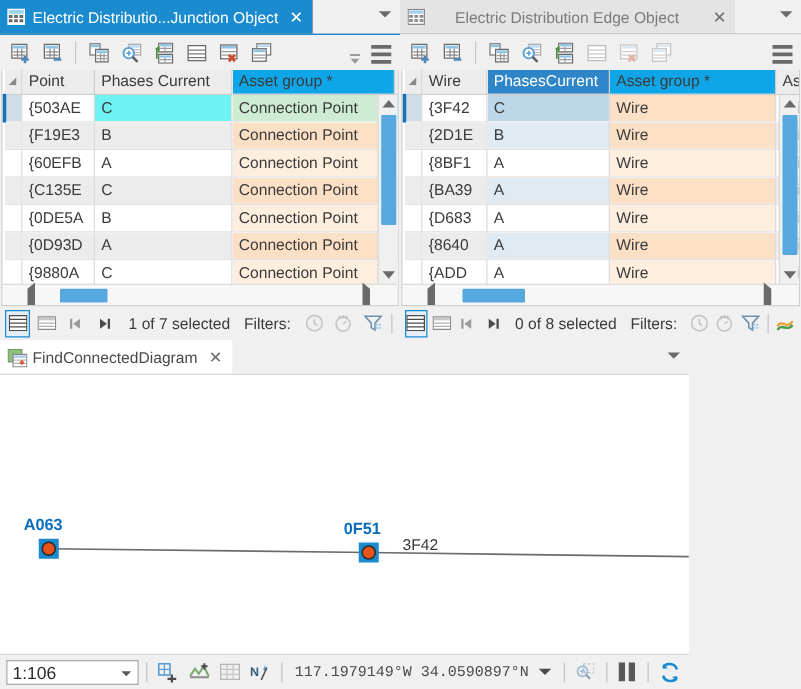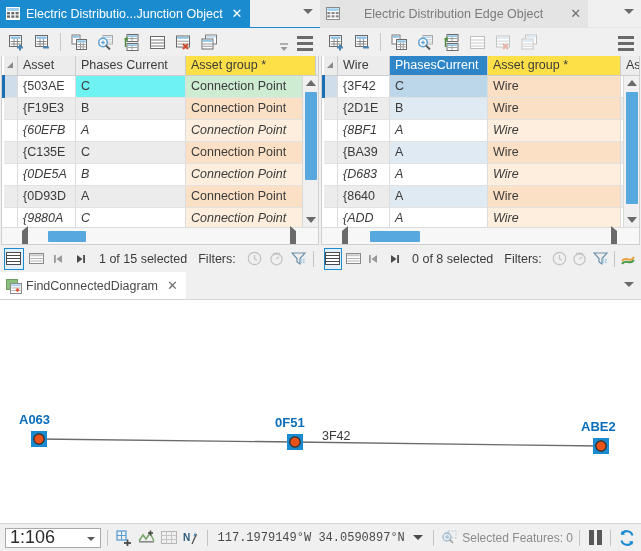--- a/index.html
+++ b/index.html
@@ -55,37 +55,37 @@
 
   
   .gridwrap { flex:1; position:relative; background:#ffffff; border:1px solid #d0d0d0; border-top:none; margin:0 1px; overflow:hidden; }
   table.grid { border-collapse: collapse; table-layout: fixed; width: 100%; }
   table.grid th {
     height: 19px; font-weight: normal; font-size: 12.5px; text-align:left;
     padding: 0 5px; border-right:1px solid #cdcdcd; border-bottom:1px solid #cdcdcd;
     background:#ececec; color:#3b3b3b; white-space:nowrap; overflow:hidden;
   }
   table.grid th.sel-col { background:#2e86c8; color:#ffffff; }
-  table.grid th.asset { background:#fde047; }
+  table.grid th.asset { background:#0ea5e9; }
   table.grid th.corner { width:14px; padding:0; background:#ececec; position:relative; }
   table.grid th.corner::after {
     content:""; position:absolute; left:3px; top:6px;
     border-left:6px solid transparent; border-bottom:6px solid #8a8a8a;
   }
   table.grid td {
     height: 22px; padding: 0 5px; font-size:12.5px;
     border-right:1px solid #dcdcdc; border-bottom:1px solid #e2e2e2;
     white-space:nowrap; overflow:hidden; color:#3b3b3b;
   }
   td.rowhdr { width:14px; padding:0; background:#e8e8e8; border-right:1px solid #c9c9c9; }
   tr.selected td.rowhdr { background:#cfdcea; border-left:3px solid #1b6fb5; }
   td.gid { background:#ffffff; }
   
   tr.alt td { background:#ececec;margin-top:44px; }
-  tr.norm td { background:#ffffff;font-style:italic; }
+  tr.norm td { background:#ffffff; }
   tr.alt td.asset { background:#fbe0c5; }
   tr.norm td.asset { background:#fdeedd; }
   tr.alt td.gid, tr.norm td.gid { }
   tr.selected td.phase { background:#6ef2f2; }
   tr.selected td.asset { background:#cdecd2; }
   tr.selected td.assettype { background:#6ef2f2; }
   tr.selected td.gid { background:#ffffff; }
   
   tr.selected-blue td.phase { background:#bcd6ea; }
   tr.selected-blue td.asset { background:#fbe0c5; }
@@ -111,31 +111,31 @@
   .hthumb { position:absolute; top:3px; height:11px; background:#56a8de; border-radius:1px; }
 
   
   .tblstatus { height:27px; background:#f0f0f0; display:flex; align-items:center; gap:3px; padding:0 4px; font-size:12.5px; color:#3b3b3b; }
   .sbtn { width:24px; height:22px; display:flex; align-items:center; justify-content:center; }
   .sbtn.active { border:1px solid #1b8bd0; background:#e3f0f9; }
   .stxt { margin:0 6px; white-space:nowrap; }
   .vsep { width:1px; height:16px; background:#c4c4c4; margin:0 2px; }
 
   
-  .diagram-pane { position:absolute; left:0; top:272px; width:641px; height:279px; background:#f0f0f0; }
+  .diagram-pane { position:absolute; left:0; top:272px; width:551px; height:279px; background:#f0f0f0; }
   .dtabstrip { height:27px; display:flex; align-items:flex-end; background:#f0f0f0; position:relative; }
   .dtab { height:27px; display:flex; align-items:center; gap:6px; padding:0 8px 0 6px; background:#ffffff; font-size:12.5px; color:#4a4a4a; }
   .dtab-chevron { position:absolute; right:7px; top:10px; width:0;height:0;
     border-left:5px solid transparent; border-right:5px solid transparent; border-top:5px solid #6a6a6a; }
   .canvas { position:absolute; left:0; top:27px; right:0; bottom:27px; background:#ffffff; border:1px solid #d6d6d6; border-left:none; border-right:none; overflow:hidden; }
   .canvas svg { display:block; }
 
   .mapstatus { position:absolute; left:0; right:0; bottom:0; height:27px; background:#f0f0f0; display:flex; align-items:center; padding:0 5px; gap:4px; font-size:12px; }
   .scalebox { width:112px; height:20px; background:#ffffff; border:1px solid #a9a9a9; display:flex; align-items:center; padding:0 4px; position:relative; }
-  .scalebox .v { font-size:18px; color:#2b2b2b; }
+  .scalebox .v { font-size:14px; color:#2b2b2b; }
   .scalebox .cv { position:absolute; right:5px; top:8px; width:0;height:0;
     border-left:4px solid transparent;border-right:4px solid transparent;border-top:4px solid #5a5a5a; }
   .mbtn { width:22px; height:22px; display:flex; align-items:center; justify-content:center; }
   .coords { color:#4a4a4a; white-space:nowrap;font-family:Liberation Mono, monospace; }
   .coord-cv { width:0;height:0;border-left:5px solid transparent;border-right:5px solid transparent;border-top:5px solid #4a4a4a; margin-left:4px; }
   .selfeat { color:#8b8b8b; white-space:nowrap; }
   .pausebars { display:flex; gap:3px; }
   .pausebars i { display:block; width:5px; height:15px; background:#585858; }
 
   .spacer { flex:1; }
@@ -305,21 +305,21 @@
           <colgroup>
             <col style="width:14px">
               <col style="width:58px">
               <col style="width:110px">
               <col style="width:130px">
               <col style="width:22px">
           </colgroup>
           <thead>
             <tr>
               <th class="corner"></th>
-              <th>Asset</th>
+              <th>Point</th>
               <th>Phases Current</th>
               <th class="asset">Asset group *</th>
               <th>A</th>
             </tr>
           </thead>
           <tbody>
             <tr class="selected">
               <td class="rowhdr"></td>
               <td class="gid">{503AE</td>
               <td class="phase">C</td>
@@ -414,21 +414,21 @@
               <rect x="2" y="2" width="1.8" height="8" fill="#9a9a9a"></rect>
               <path d="M10 2 L10 10 L4.5 6 Z" fill="#9a9a9a"></path>
             </svg>
         </span>
         <span class="sbtn">
           <svg width="13" height="12" viewBox="0 0 13 12">
               <path d="M3 2 L3 10 L8.5 6 Z" fill="#4a4a4a"></path>
               <rect x="9.2" y="2" width="1.8" height="8" fill="#4a4a4a"></rect>
             </svg>
         </span>
-        <span class="stxt">1 of 15 selected</span>
+        <span class="stxt">1 of 7 selected</span>
         <span class="stxt" style="margin-left:2px;">Filters:</span>
         <span class="sbtn">
           <svg width="15" height="15" viewBox="0 0 15 15">
               <circle cx="7.5" cy="7.5" r="6.2" fill="none" stroke="#c2c2c2" stroke-width="1.2"></circle>
               <path d="M7.5 4 L7.5 7.8 L10 9.3" fill="none" stroke="#c2c2c2" stroke-width="1.2"></path>
             </svg>
         </span>
         <span class="sbtn">
           <svg width="15" height="15" viewBox="0 0 15 15">
               <circle cx="7.5" cy="8.2" r="5.6" fill="none" stroke="#c2c2c2" stroke-width="1.2"></circle>
@@ -874,21 +874,20 @@
         <svg width="16" height="15" viewBox="0 0 16 15">
             <rect x="7" y="1" width="8" height="7" fill="none" stroke="#b8c8d4" stroke-dasharray="2 1.5"></rect>
             <circle cx="6" cy="7" r="4" fill="none" stroke="#9fbdd4" stroke-width="1.4"></circle>
             <line x1="8.8" y1="9.8" x2="12" y2="13" stroke="#9a9a9a" stroke-width="1.5"></line>
             <g stroke="#9fbdd4" stroke-width="1.1">
               <line x1="4" y1="7" x2="8" y2="7"></line>
               <line x1="6" y1="5" x2="6" y2="9"></line>
             </g>
           </svg>
       </span>
-      <span class="selfeat">Selected Features: 0</span>
       <span class="vsep"></span>
       <span class="mbtn">
         <span class="pausebars">
             <i></i>
             <i></i>
           </span>
       </span>
       <span class="vsep"></span>
       <span class="mbtn">
         <svg width="18" height="16" viewBox="0 0 18 16">

